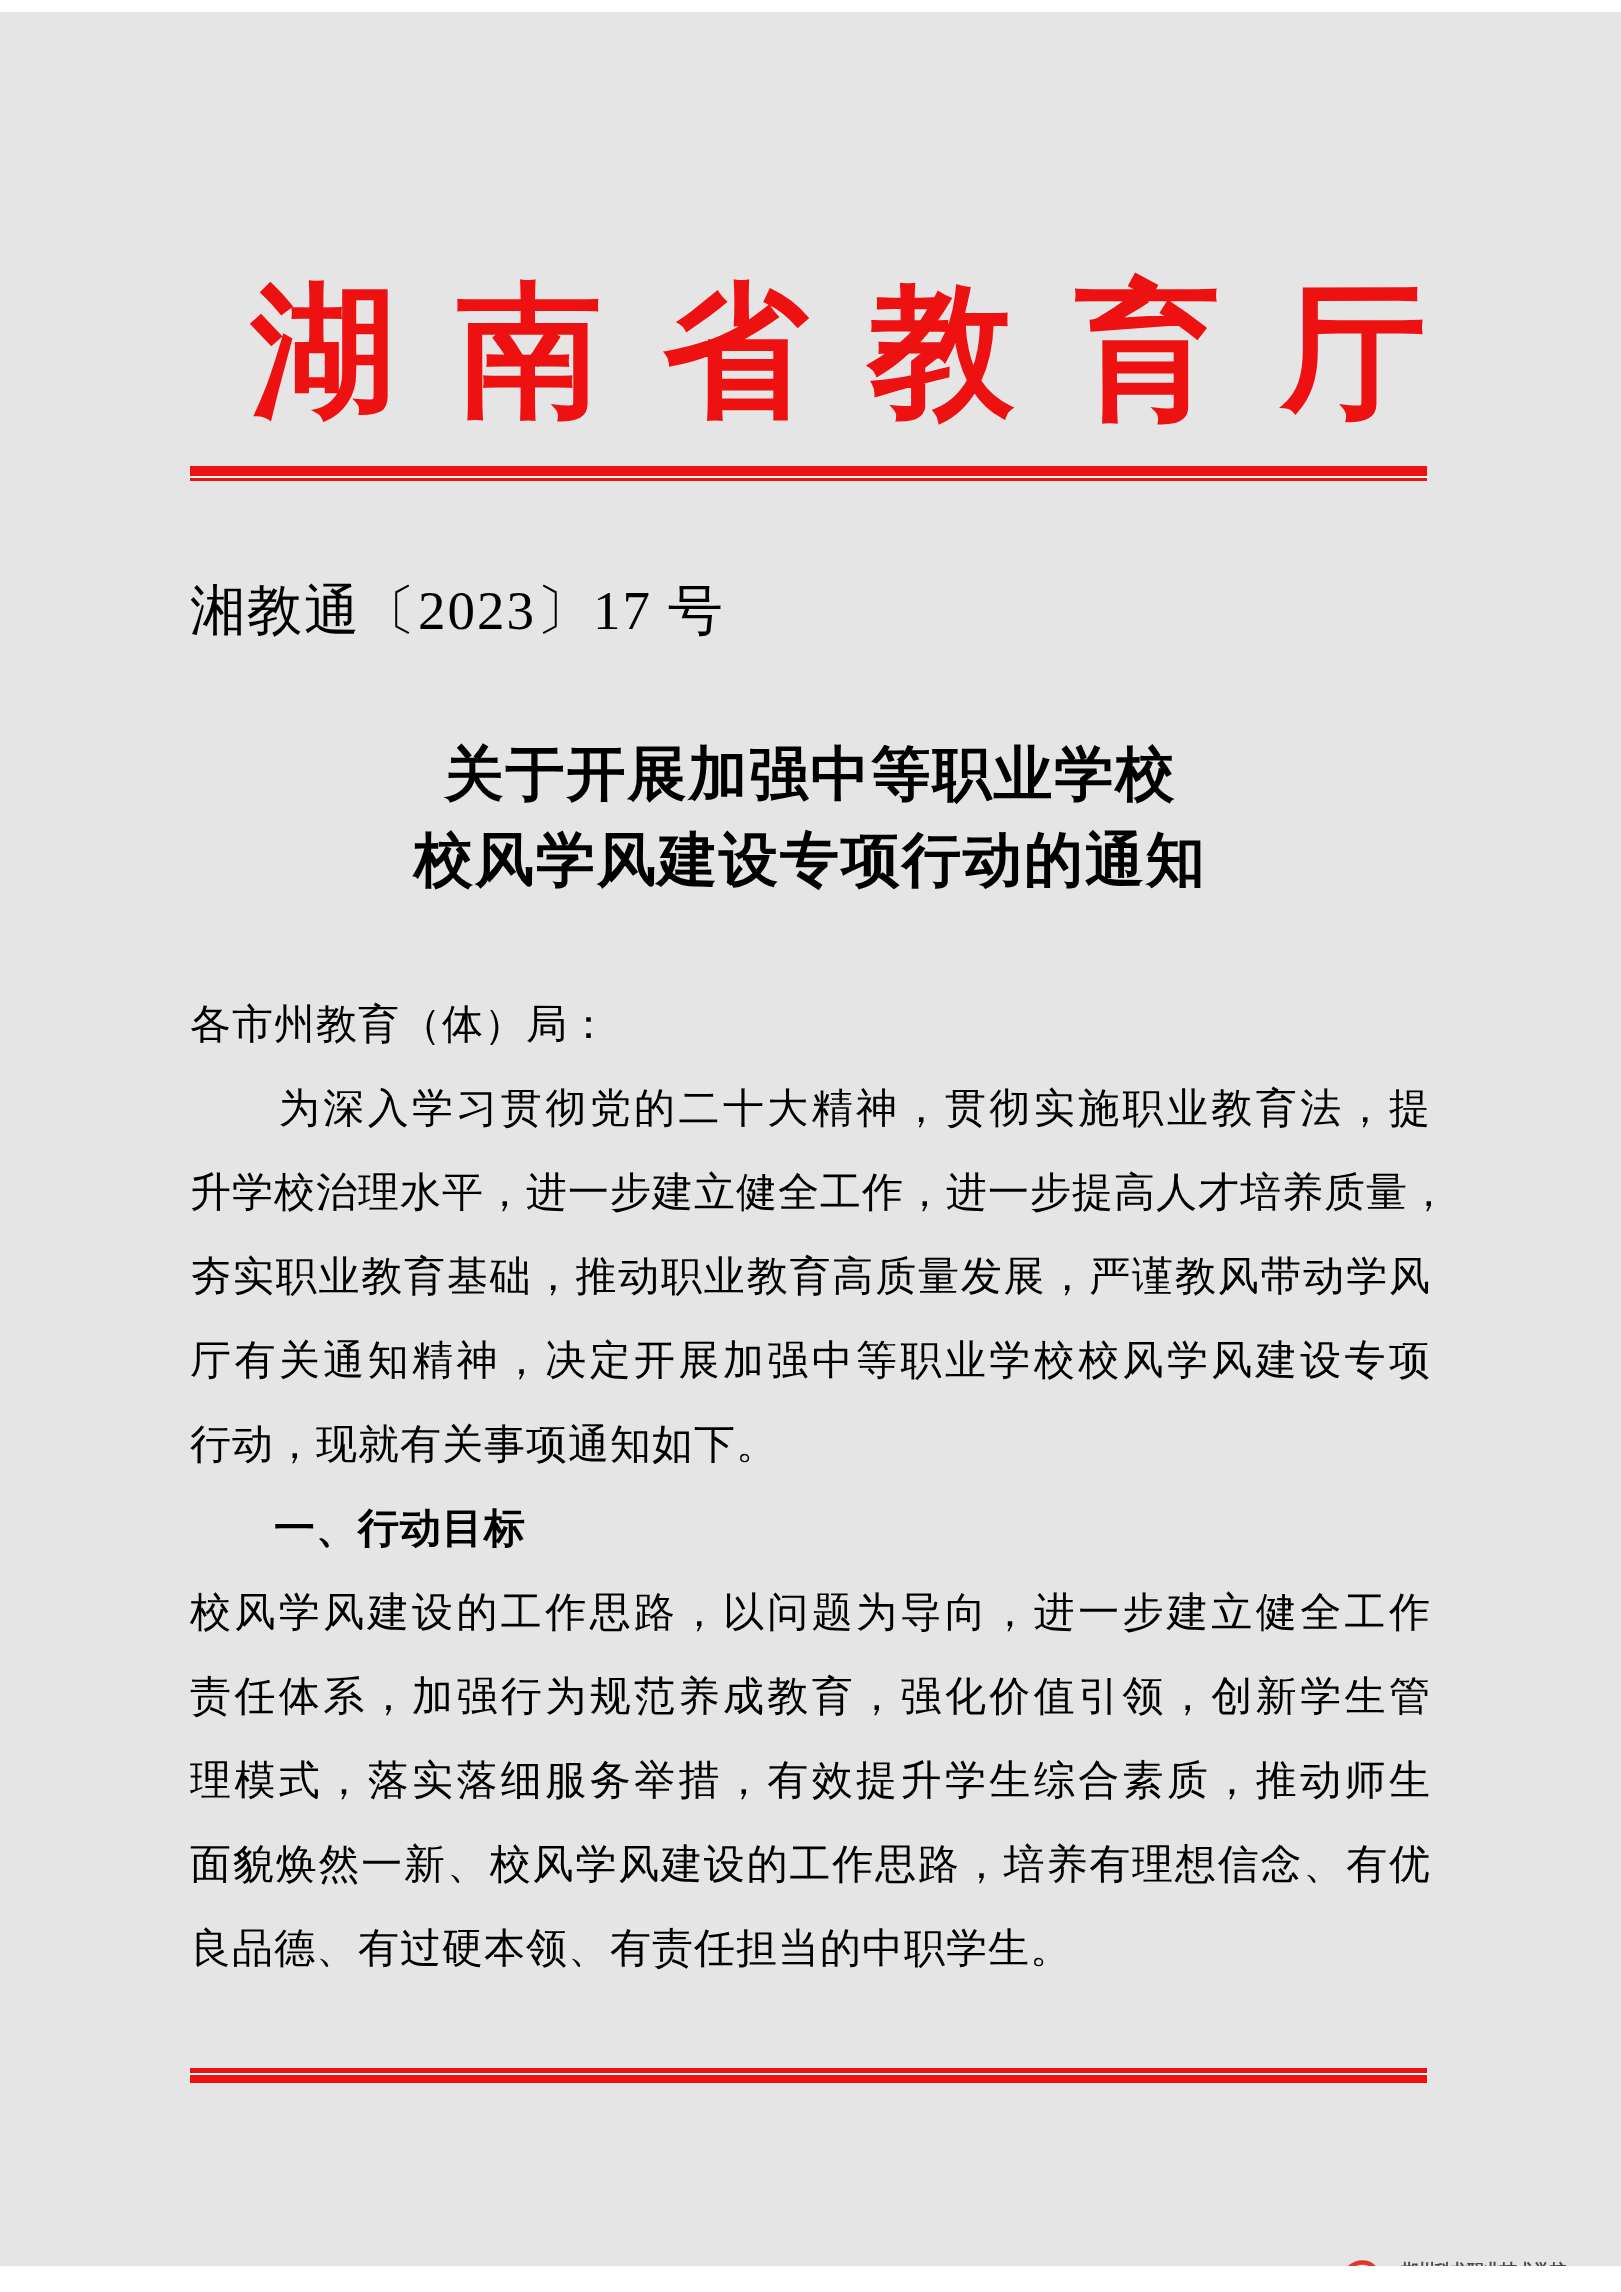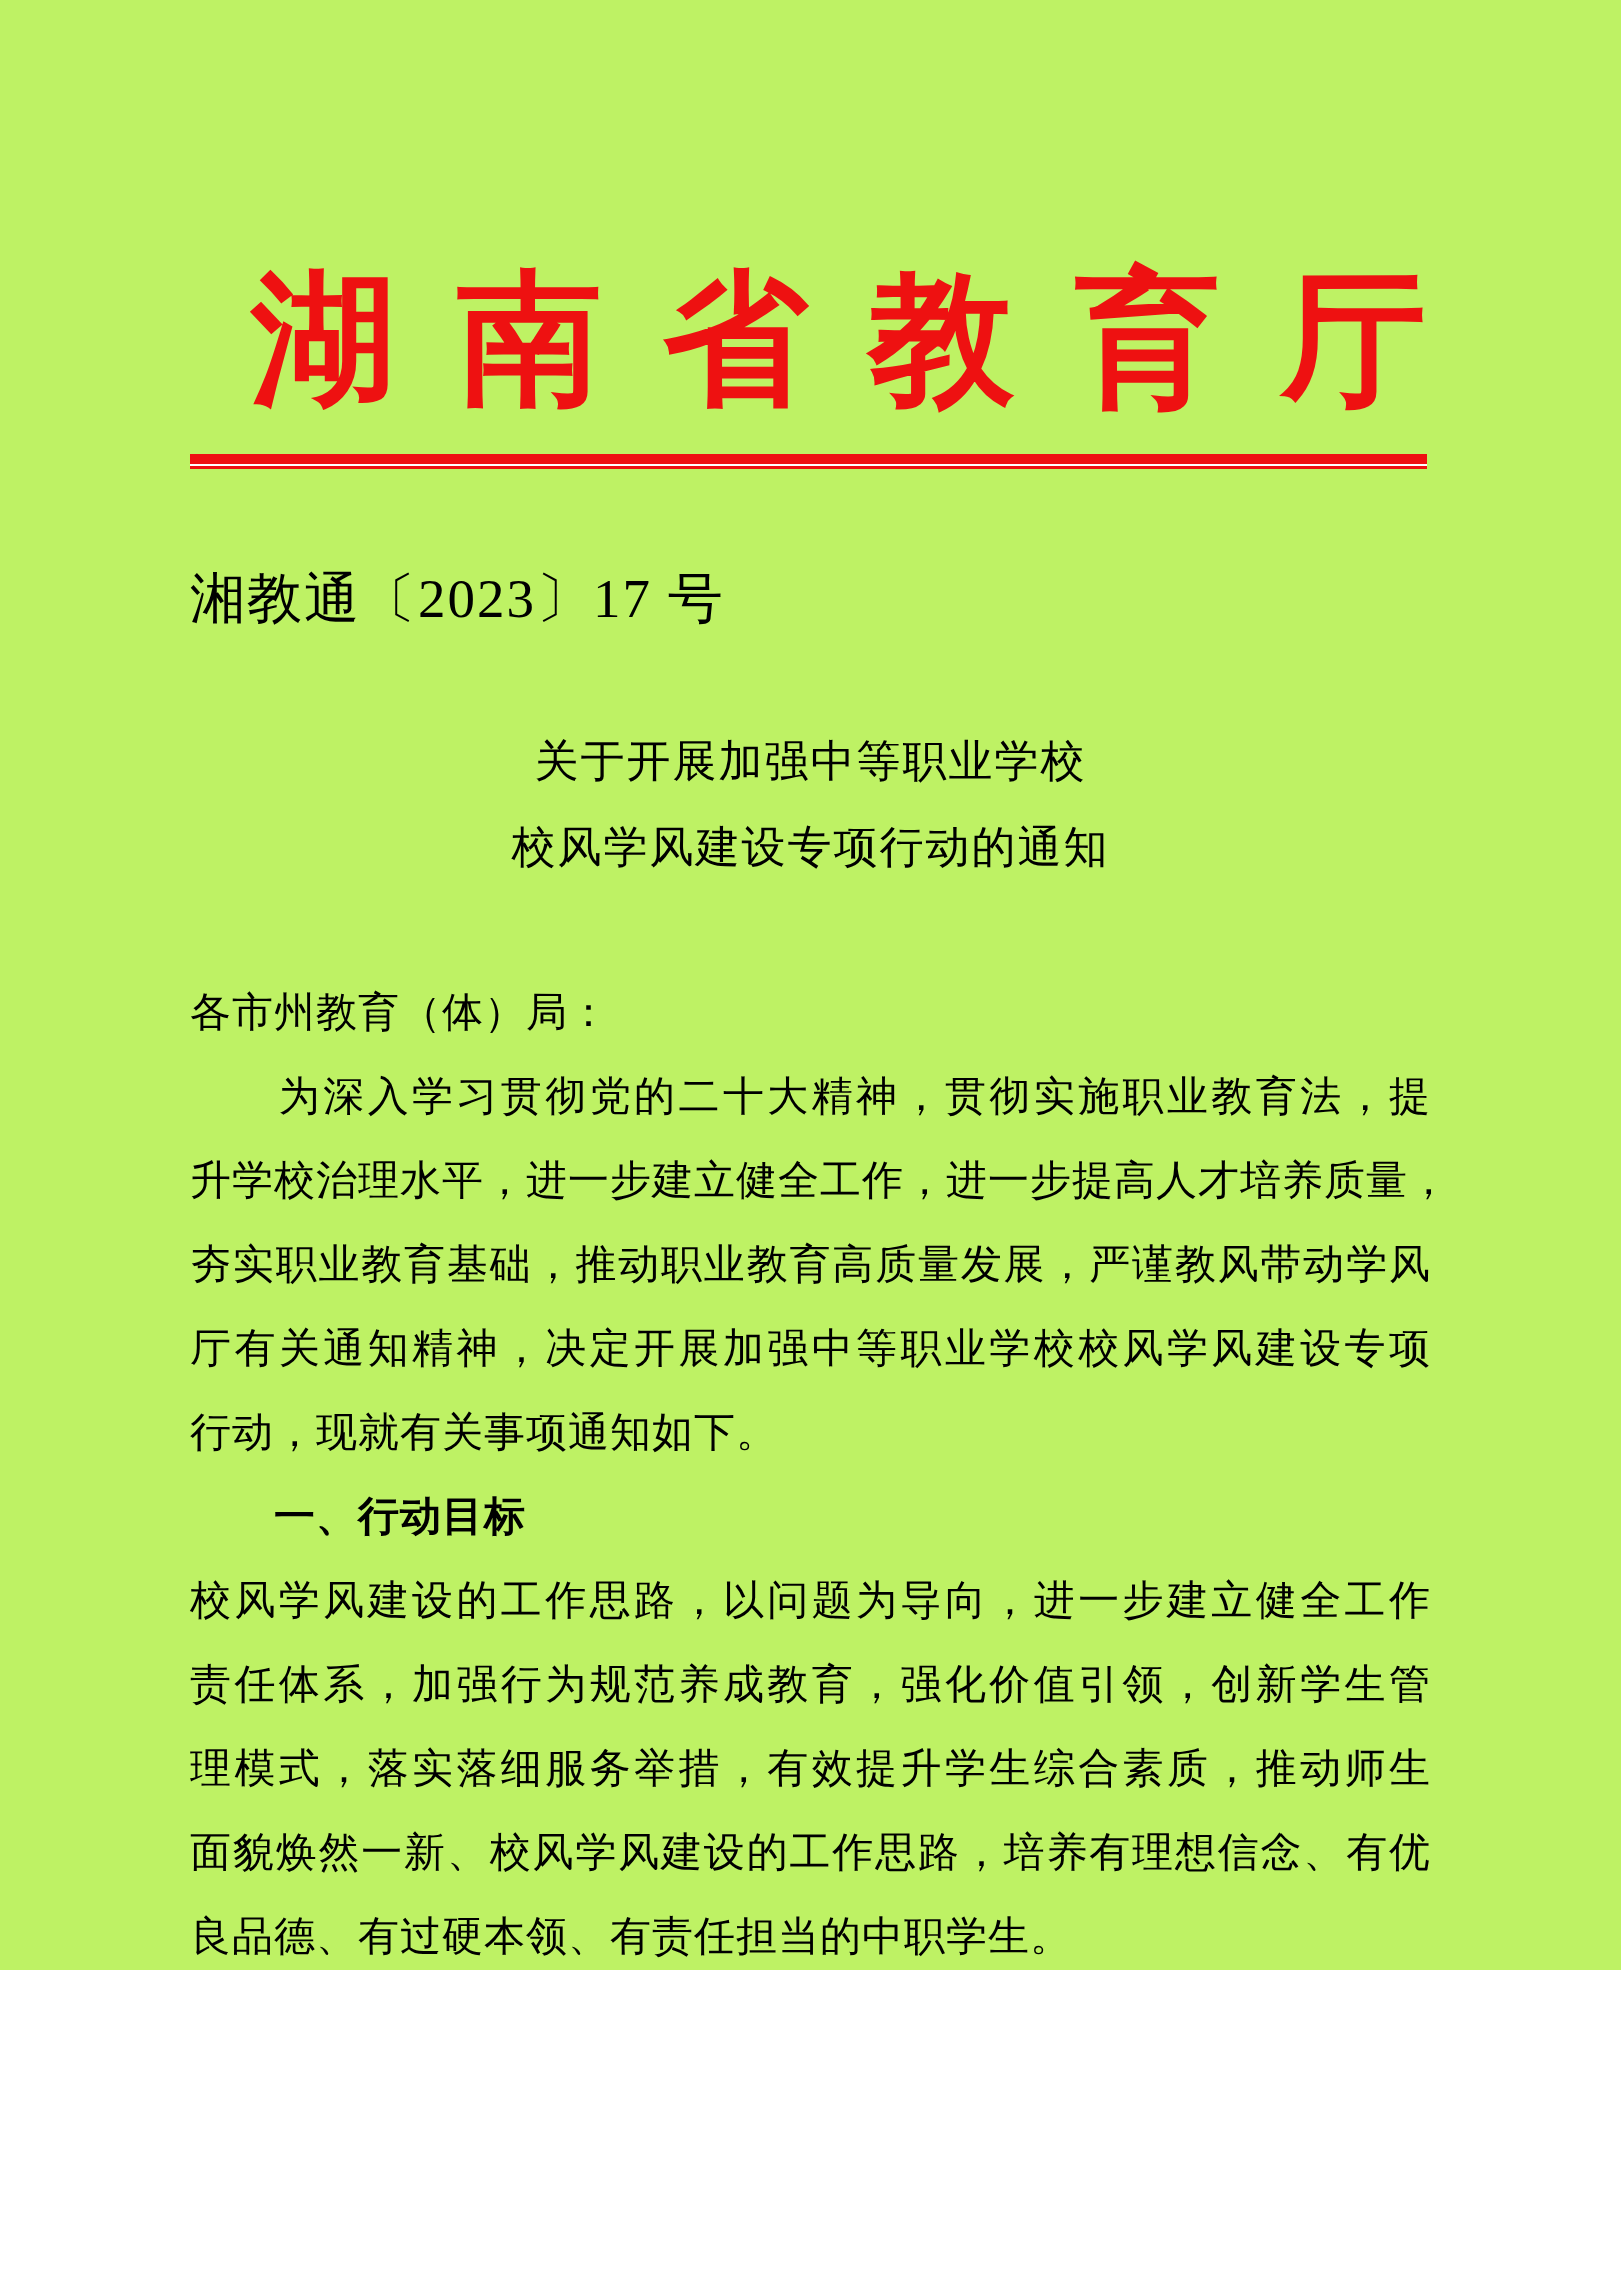--- a/index.html
+++ b/index.html
@@ -4,23 +4,23 @@
 <style>
   :root{
     --accent-red:#ee1111;
     --logo-red:#e0392b;
     --logo-text-gray:#4a4a4a;
     --logo-en-red:#c05448;
   }
   html,body{margin:0;padding:0;background:#ffffff;}
   .page{
     position:relative;
-    width:1621px;height:1970px;
-    margin:0 auto;
-    background:#bef264;
+    width:1621px;height:2254px;
+    margin:12px auto;
+    background:#e5e5e5;
     overflow:hidden;
     font-family:"Liberation Serif","DejaVu Serif",serif;
     color:#000;
   }
   
   .agency{
     position:absolute;top:263px;left:190px;width:1241px;
     text-align:center;white-space:nowrap;
     font-size:145px;line-height:155px;font-weight:bold;
     letter-spacing:61px;text-indent:61px;
@@ -43,22 +43,22 @@
       var(--accent-red,#ee1111) 6.9px,var(--accent-red,#ee1111) 14.7px);
   }
   
   .doc-number{
     position:absolute;top:574px;left:190px;width:1241px;
     text-align:left;font-size:55px;line-height:49px;letter-spacing:2px;
   }
   
   .doc-title{
     position:absolute;top:719px;left:92px;width:1437px;
-    text-align:center;font-weight:normal;
-    font-size:44px;line-height:86px;letter-spacing:2px;
+    text-align:center;font-weight:bold;
+    font-size:59px;line-height:86px;letter-spacing:2px;
     white-space:nowrap;
   }
   
   .body-text{
     position:absolute;top:970px;left:190px;width:1241px;
     font-size:41px;letter-spacing:1px;
   }
   .body-line{
     line-height:84px;white-space:nowrap;
     text-align:justify;

